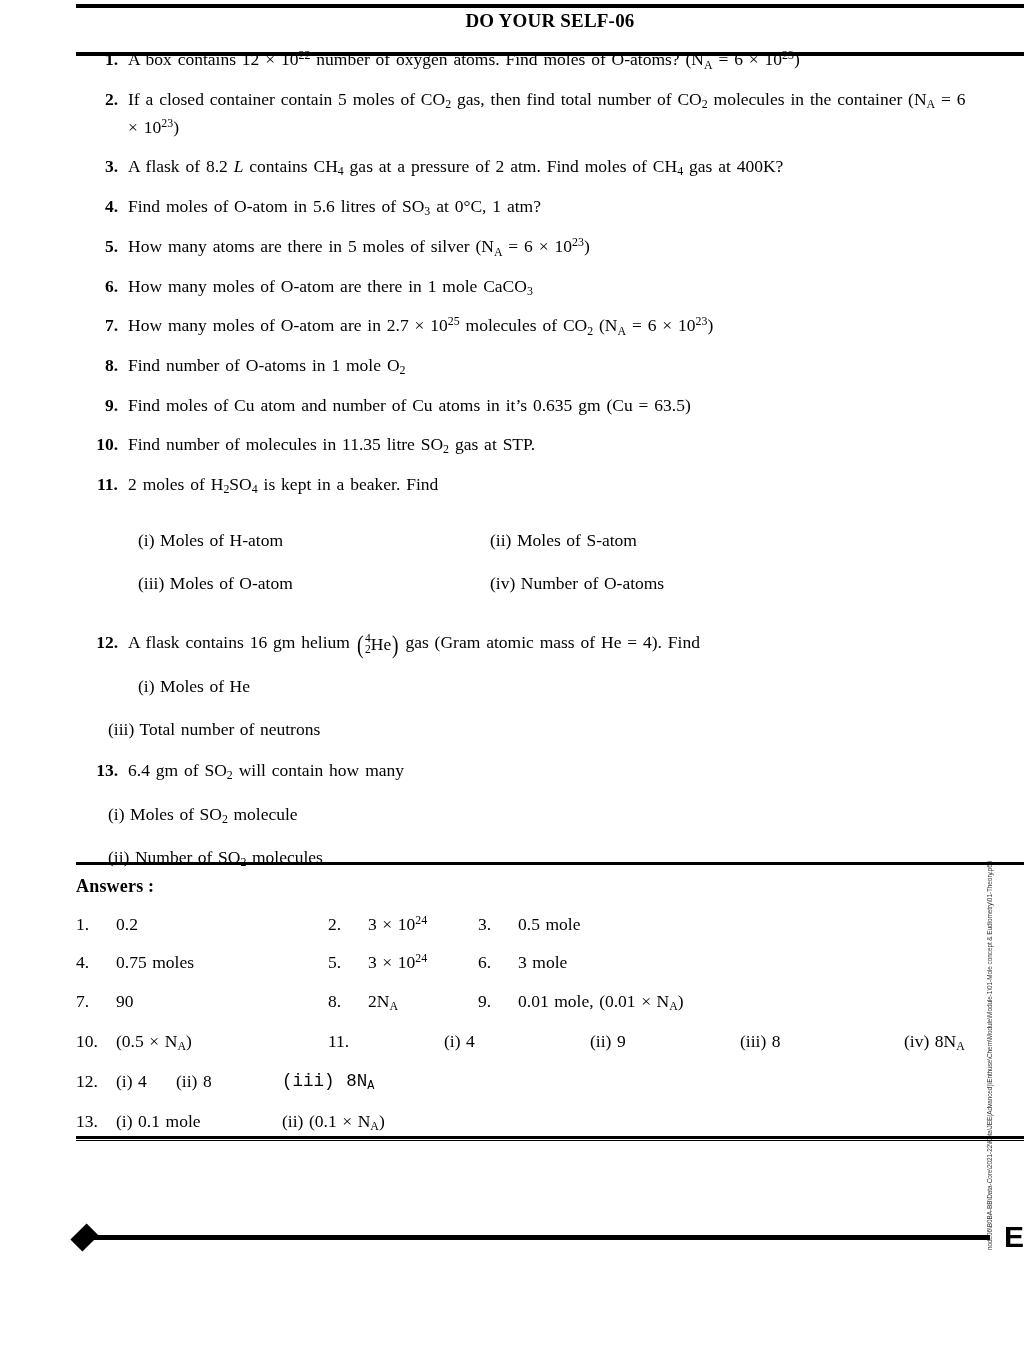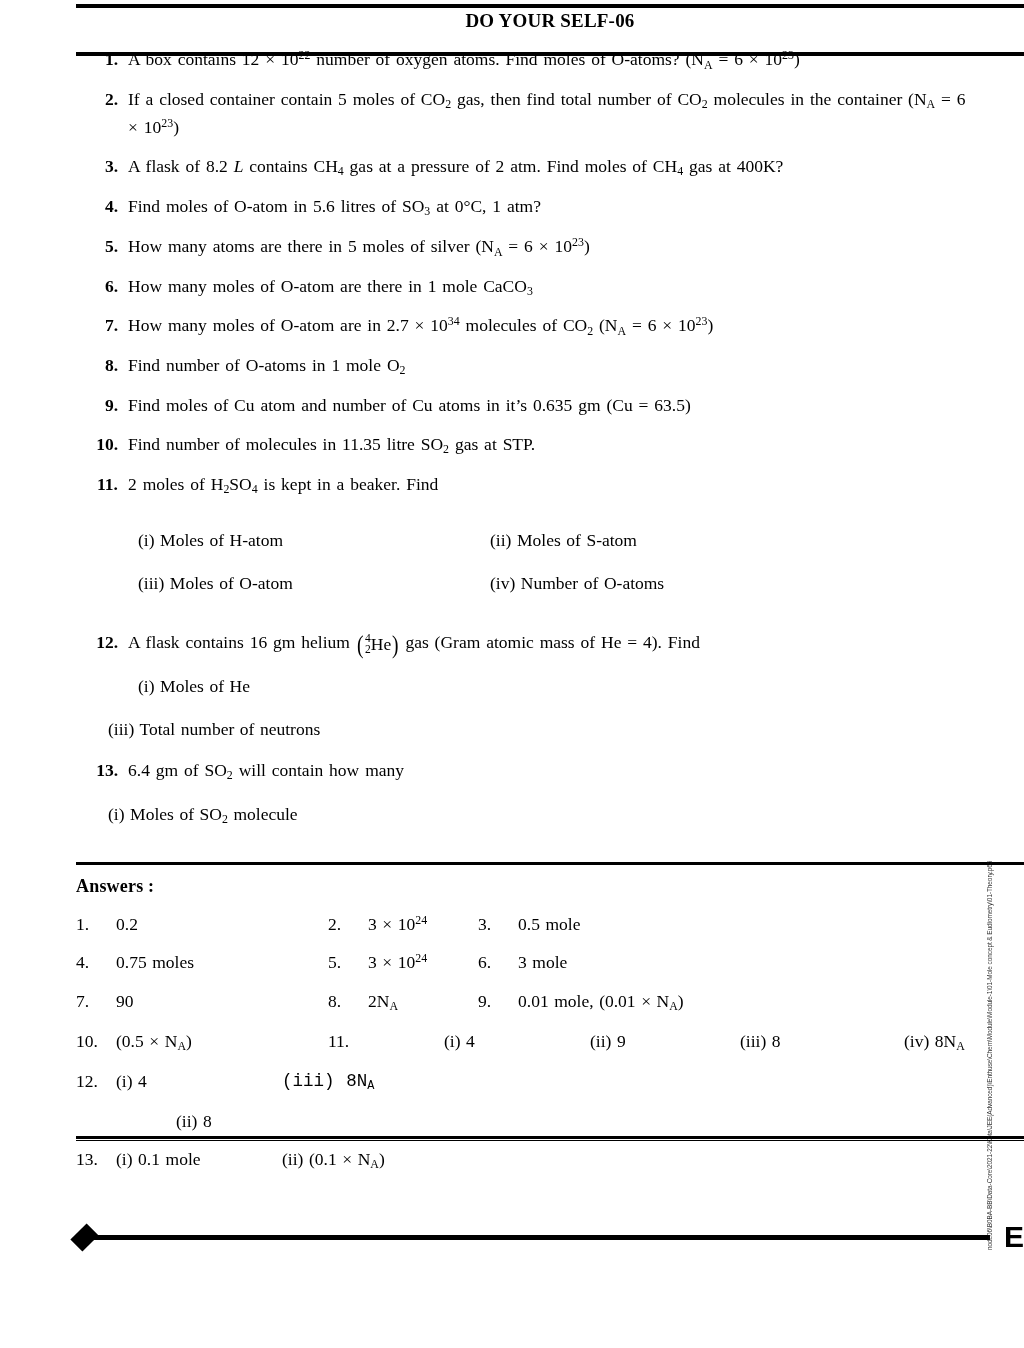--- a/index.html
+++ b/index.html
@@ -173,21 +173,21 @@
   .a-c2 { width: 150px; min-width: 150px; }
   .a-c3 { flex: 1; }
 
   
   .a-sub1 { width: 116px; min-width: 116px; }
   .a-sub2 { width: 146px; min-width: 146px; }
   .a-sub3 { width: 150px; min-width: 150px; }
   .a-sub4 { flex: 1; }
 
   .a-s12a { width: 100px; min-width: 100px; }
-  .a-s12b { width: 106px; min-width: 106px; margin-top: 40px; }
+  .a-s12b { width: 106px; min-width: 106px; }
   .a-s12c { flex: 1; font-family: Liberation Mono, monospace; }
 
   .a-s13a { width: 206px; min-width: 206px; }
   .a-s13b { flex: 1; }
 
   
   .rule-bottom-answers {
     position: absolute;
     left: 76px;
     top: 1136px;
@@ -287,21 +287,21 @@
       <div class="q-text">How many atoms are there in 5 moles of silver (N<sub>A</sub> = 6 × 10<sup>23</sup>)</div>
     </div>
 
     <div class="q-row">
       <div class="q-num">6.</div>
       <div class="q-text">How many moles of O-atom are there in 1 mole CaCO<sub>3</sub></div>
     </div>
 
     <div class="q-row">
       <div class="q-num">7.</div>
-      <div class="q-text">How many moles of O-atom are in 2.7 × 10<sup>34</sup> molecules of CO<sub>2</sub> (N<sub>A</sub> = 6 × 10<sup>23</sup>)</div>
+      <div class="q-text">How many moles of O-atom are in 2.7 × 10<sup>25</sup> molecules of CO<sub>2</sub> (N<sub>A</sub> = 6 × 10<sup>23</sup>)</div>
     </div>
 
     <div class="q-row">
       <div class="q-num">8.</div>
       <div class="q-text">Find number of O-atoms in 1 mole O<sub>2</sub></div>
     </div>
 
     <div class="q-row">
       <div class="q-num">9.</div>
       <div class="q-text">Find moles of Cu atom and number of Cu atoms in it’s 0.635 gm (Cu = 63.5)</div>
@@ -339,20 +339,21 @@
     </div>
 
     <div class="sp-single" style="margin-top:16px;">(iii) Total number of neutrons</div>
 
     <div class="q-row" style="margin-top:14px;">
       <div class="q-num">13.</div>
       <div class="q-text">6.4 gm of SO<sub>2</sub> will contain how many</div>
     </div>
 
     <div class="sp-single" style="margin-top:16px;">(i) Moles of SO<sub>2</sub> molecule</div>
+    <div class="sp-single" style="margin-top:16px;">(ii) Number of SO<sub>2</sub> molecules</div>
 
   </div>
 
   <div class="rule-answers"></div>
 
   <div class="answers">
     <div class="answers-title">Answers :</div>
 
     <div class="a-row">
       <div class="a-cell a-c1">

